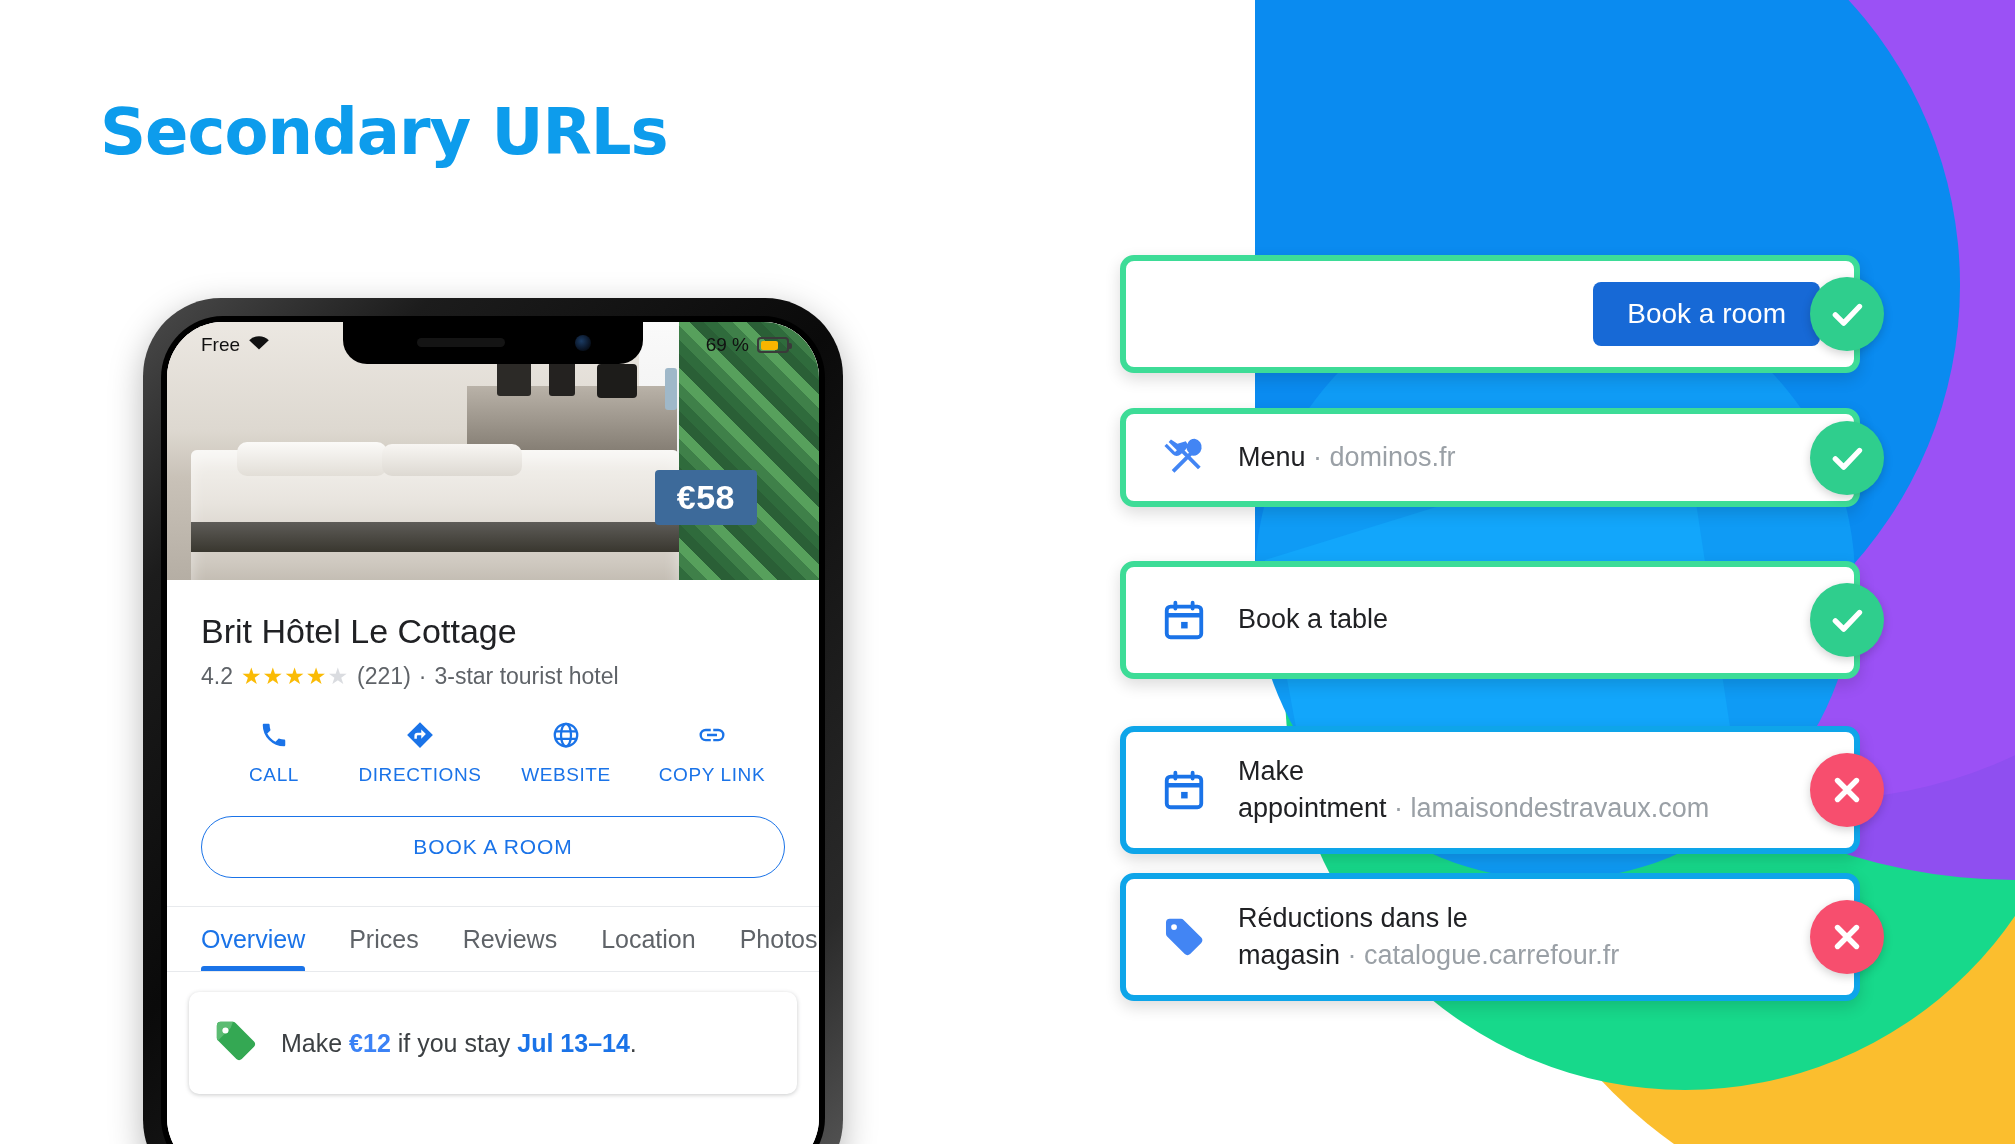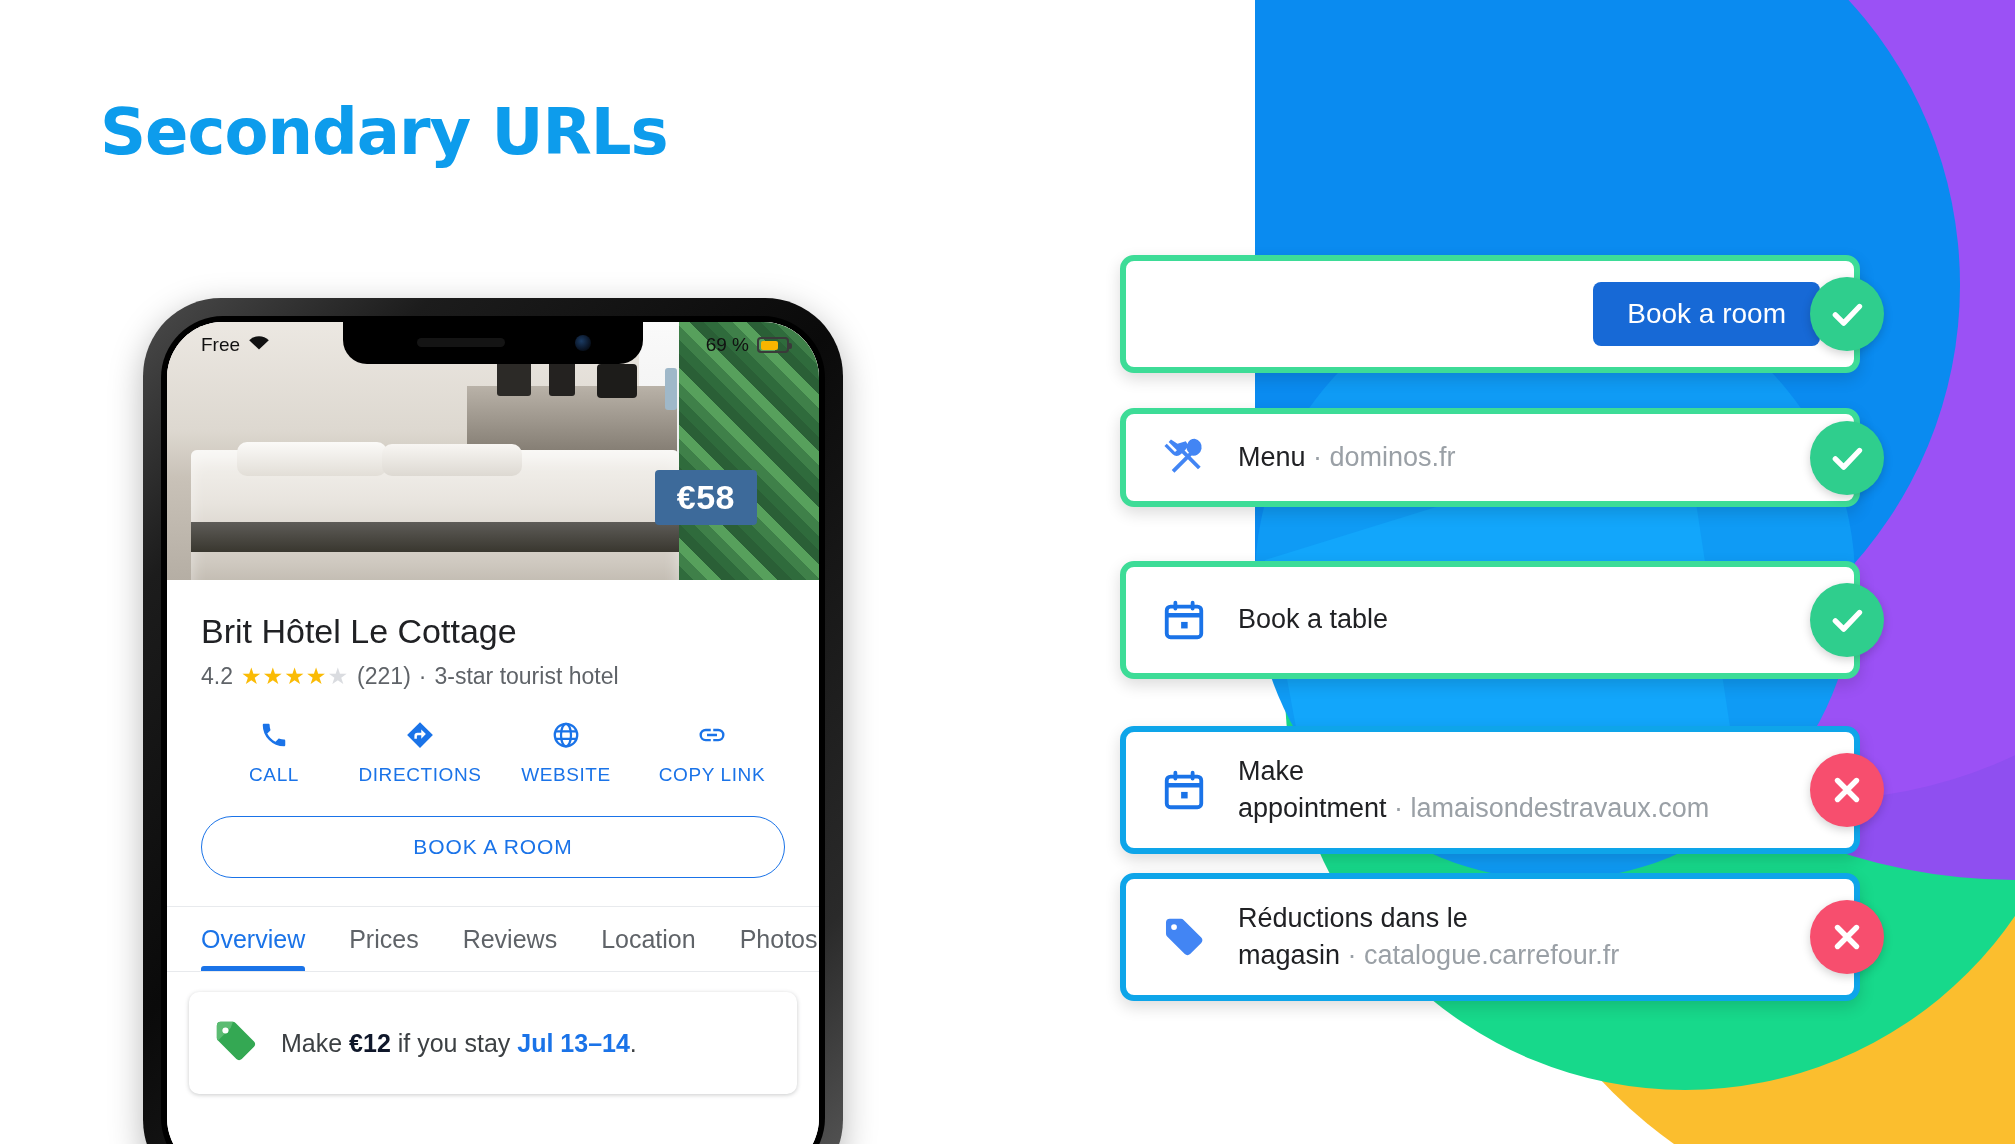--- a/index.html
+++ b/index.html
@@ -124,21 +124,21 @@
     border-radius:3px 3px 0 0;
   }
   .tabs-line { height:1px; background:#e8eaed; }
 
   .promo-card {
     margin: 20px 22px 0 22px; background:#fff; border-radius:10px;
     box-shadow: 0 1px 4px rgba(60,64,67,.28); padding: 26px 24px;
     display:flex; align-items:center; gap:22px;
   }
   .promo-text { font-size:25px; color:#3c4043; }
-  .promo-text b { color:#0f172a; }
+  .promo-text b { color:#3b82f6; }
   .promo-text .date { color:#1a73e8; font-weight:700; }
 
   
   .cards { position:absolute; left: 1120px; top: 0; width: 800px; height:1144px; }
   .ucard {
     position:absolute; left: 0; width: 740px;
     background:#fff; border-radius: 14px;
     box-shadow: 0 6px 16px rgba(0,0,0,.14);
     display:flex; align-items:center;
   }

